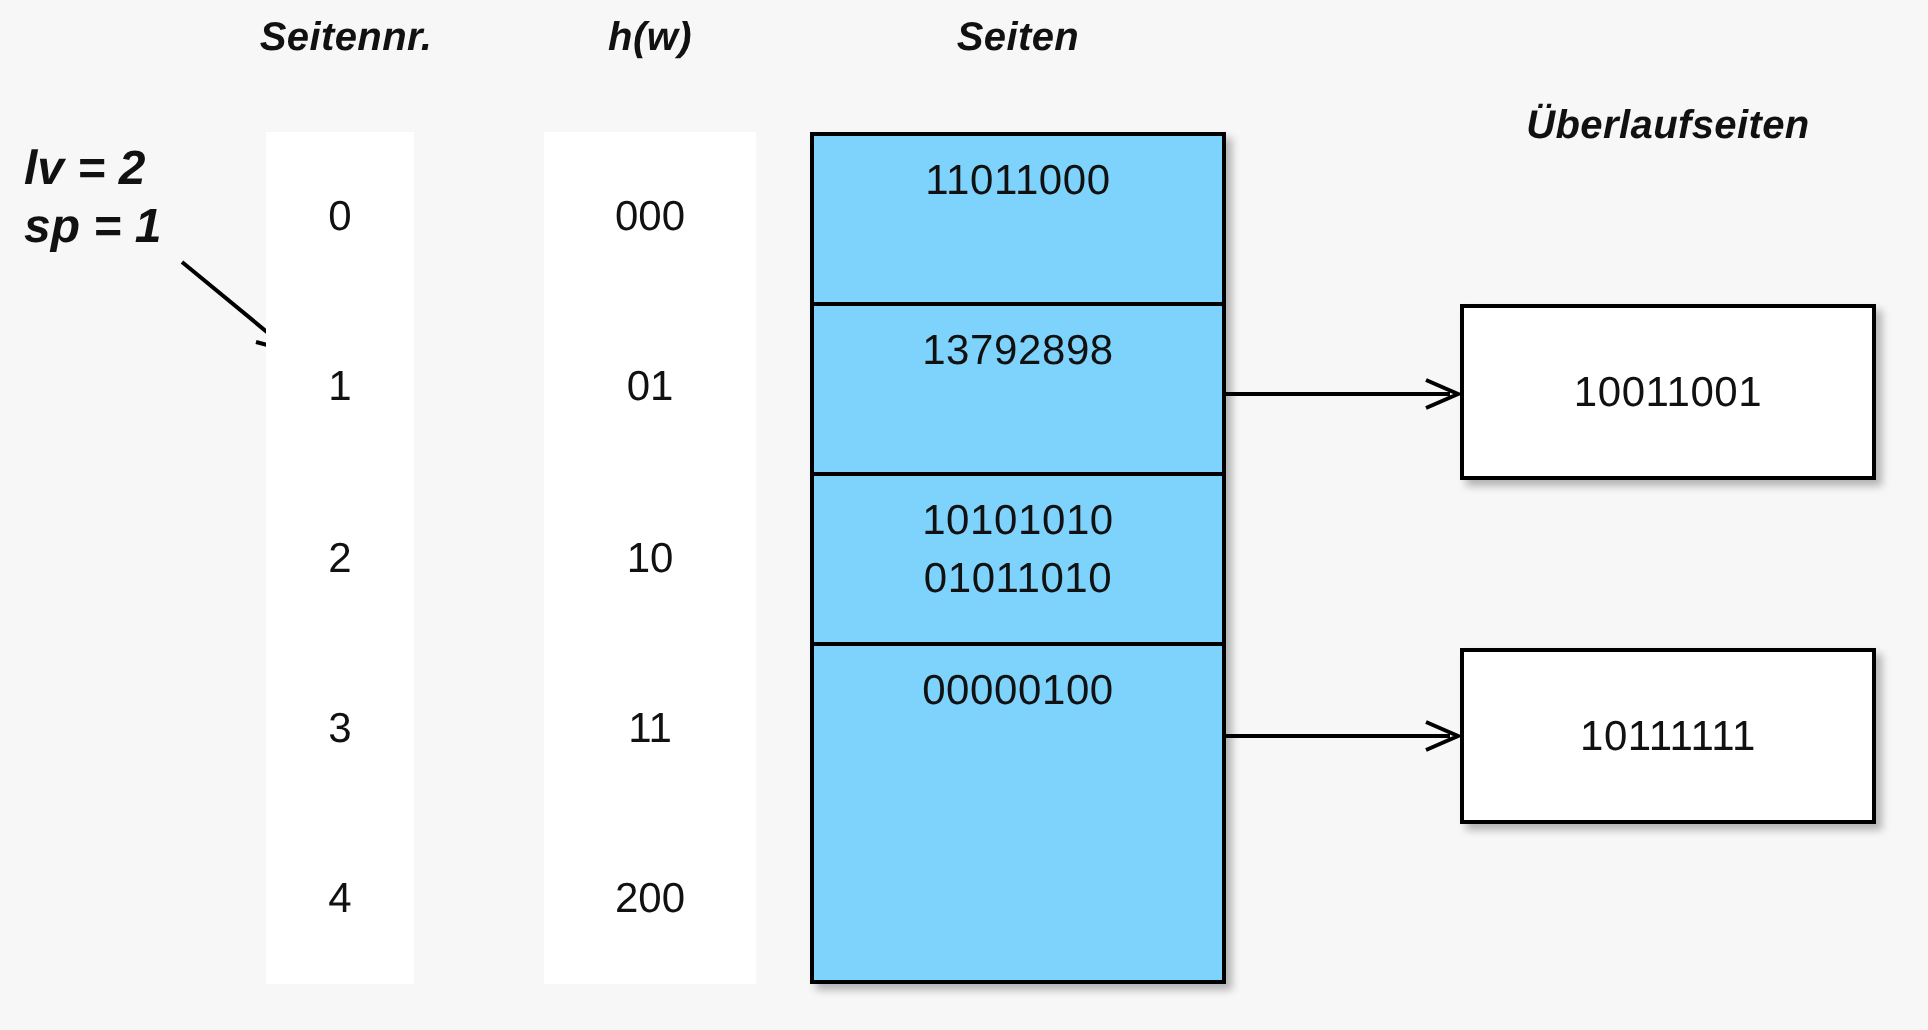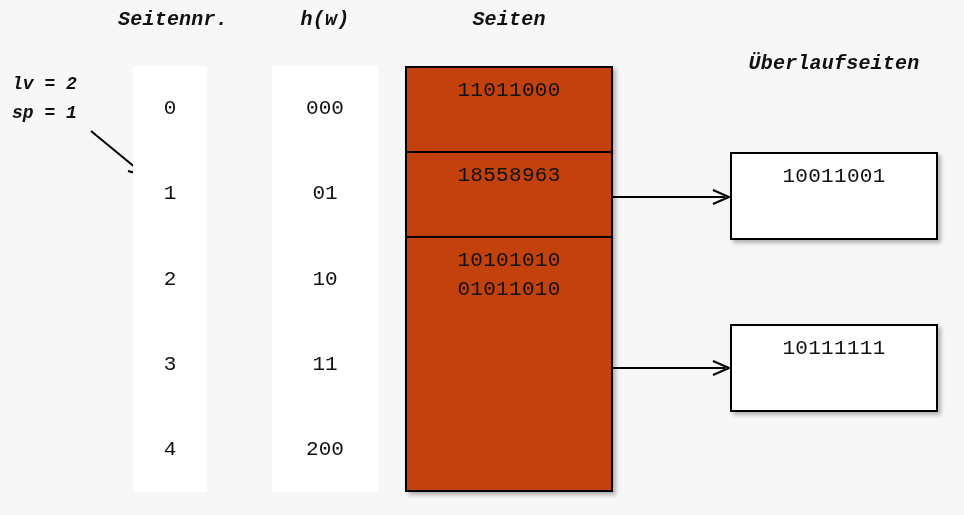--- a/index.html
+++ b/index.html
@@ -11,21 +11,20 @@
     height: 515px;
     background: #f7f7f7;
     font-family: "Liberation Sans", sans-serif;
     color: #111111;
     overflow: hidden;
   }
   #stage {
     position: relative;
     width: 964px;
     height: 435px;
-    font-family: Liberation Mono, monospace;
   }
 
   
   .col-header {
     position: absolute;
     font-style: italic;
     font-weight: 600;
     font-size: 20px;
     letter-spacing: 0.2px;
     white-space: nowrap;
@@ -36,21 +35,21 @@
   #hdr-seiten   { left: 405px;  top: 8px;  width: 208px; }
   #hdr-ueber    { left: 730px;  top: 8px;  width: 208px; margin-top: 44px; }
 
   
   #params {
     position: absolute;
     left: 12px;
     top: 70px;
     font-style: italic;
     font-weight: 700;
-    font-size: 18px;
+    font-size: 24px;
     line-height: 29px;
     white-space: nowrap;
   }
   #arrow-annot {
     position: absolute;
     left: 88px;
     top: 128px;
     width: 64px;
     height: 54px;
   }
@@ -82,21 +81,21 @@
   .sc3 { top: 256px; }
   .sc4 { top: 341px; }
 
   
   #pages-table {
     position: absolute;
     left: 405px;
     top: 66px;
     width: 208px;
     height: 426px;
-    background: #c2410c;
+    background: #7dd3fc;
     border: 2px solid #000000;
     box-sizing: border-box;
     box-shadow: 3px 3px 4px rgba(0,0,0,0.28);
   }
   .page-row {
     position: relative;
     height: 85px;
     box-sizing: border-box;
     border-bottom: 2px solid #000000;
     padding-top: 8px;
@@ -116,21 +115,21 @@
   
   .overflow-box {
     position: absolute;
     left: 730px;
     width: 208px;
     height: 88px;
     background: #ffffff;
     border: 2px solid #000000;
     box-sizing: border-box;
     box-shadow: 3px 3px 4px rgba(0,0,0,0.28);
-    padding-top: 8px;
+    padding-top: 28px;
     text-align: center;
   }
   #overflow-1 { top: 152px; }
   #overflow-2 { top: 324px; }
 
   
   .connector {
     position: absolute;
     left: 611px;
     width: 122px;
@@ -173,25 +172,28 @@
     <div class="strip-cell sc2">10</div>
     <div class="strip-cell sc3">11</div>
     <div class="strip-cell sc4">200</div>
   </div>
 
   <div id="pages-table">
     <div class="page-row">
       <div class="rec">11011000</div>
     </div>
     <div class="page-row">
-      <div class="rec">18558963</div>
+      <div class="rec">13792898</div>
     </div>
     <div class="page-row">
       <div class="rec">10101010</div>
       <div class="rec">01011010</div>
+    </div>
+    <div class="page-row">
+      <div class="rec">00000100</div>
     </div>
   </div>
 
   <svg class="connector" id="connector-1" viewBox="0 0 122 20">
     <line x1="0" y1="10" x2="114" y2="10" stroke="#000000" stroke-width="2"></line>
     <polyline points="102,3 118,10 102,17" fill="none" stroke="#000000" stroke-width="2"></polyline>
   </svg>
   <svg class="connector" id="connector-2" viewBox="0 0 122 20">
     <line x1="0" y1="10" x2="114" y2="10" stroke="#000000" stroke-width="2"></line>
     <polyline points="102,3 118,10 102,17" fill="none" stroke="#000000" stroke-width="2"></polyline>

